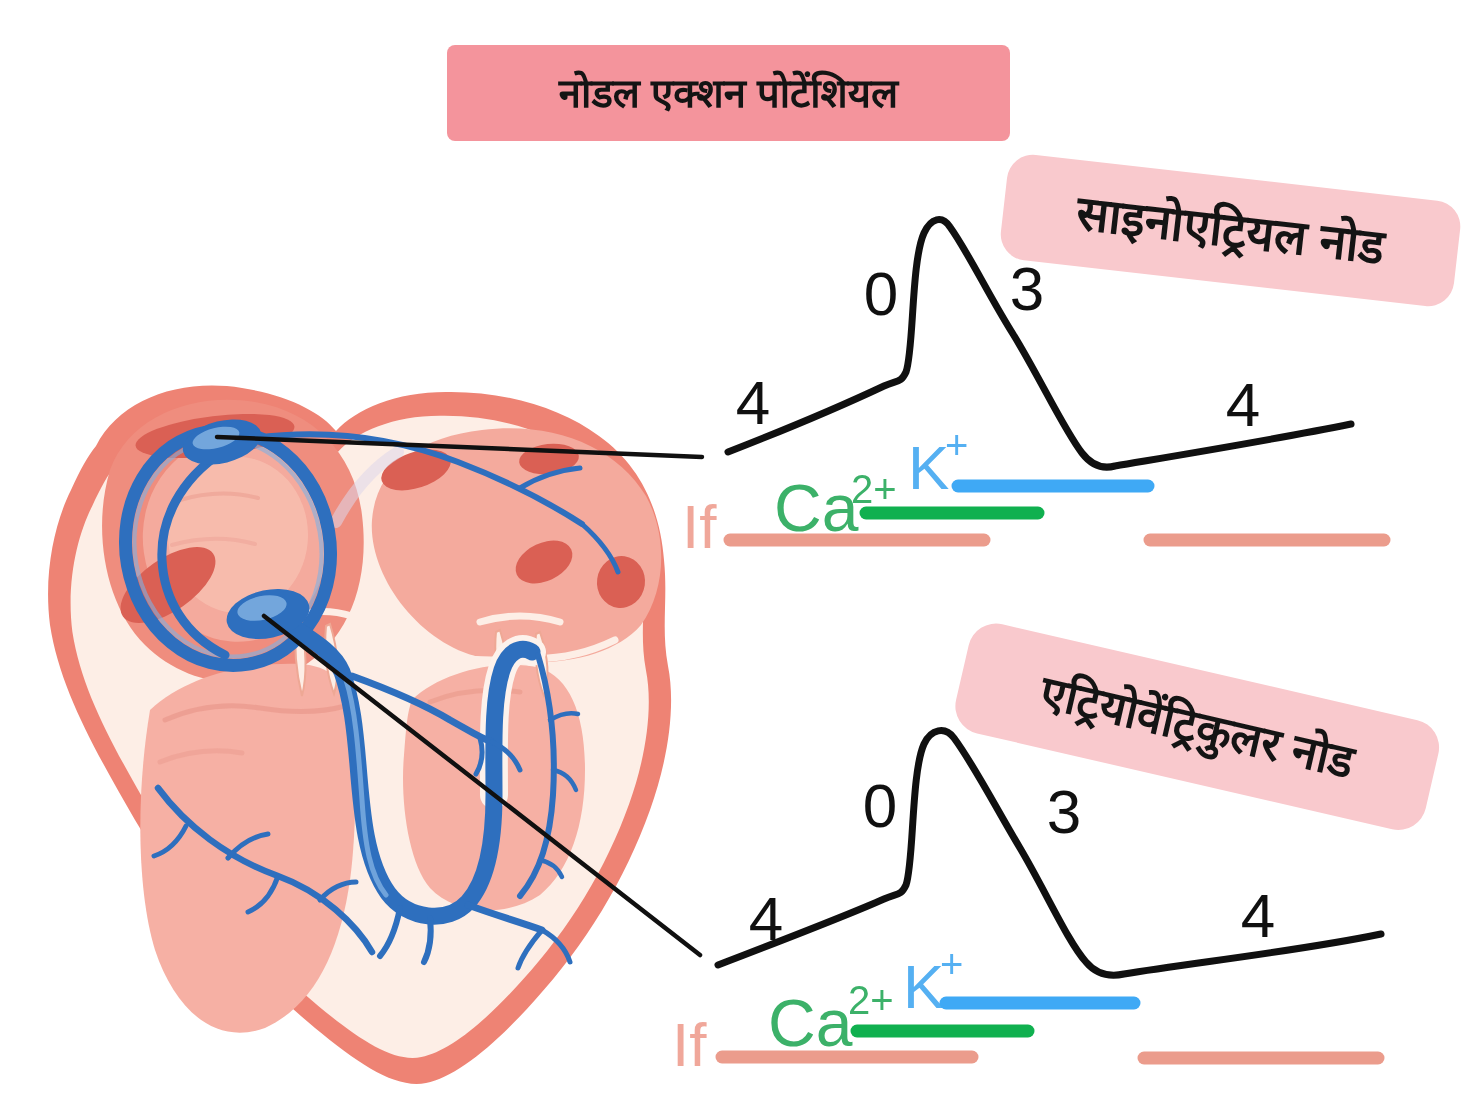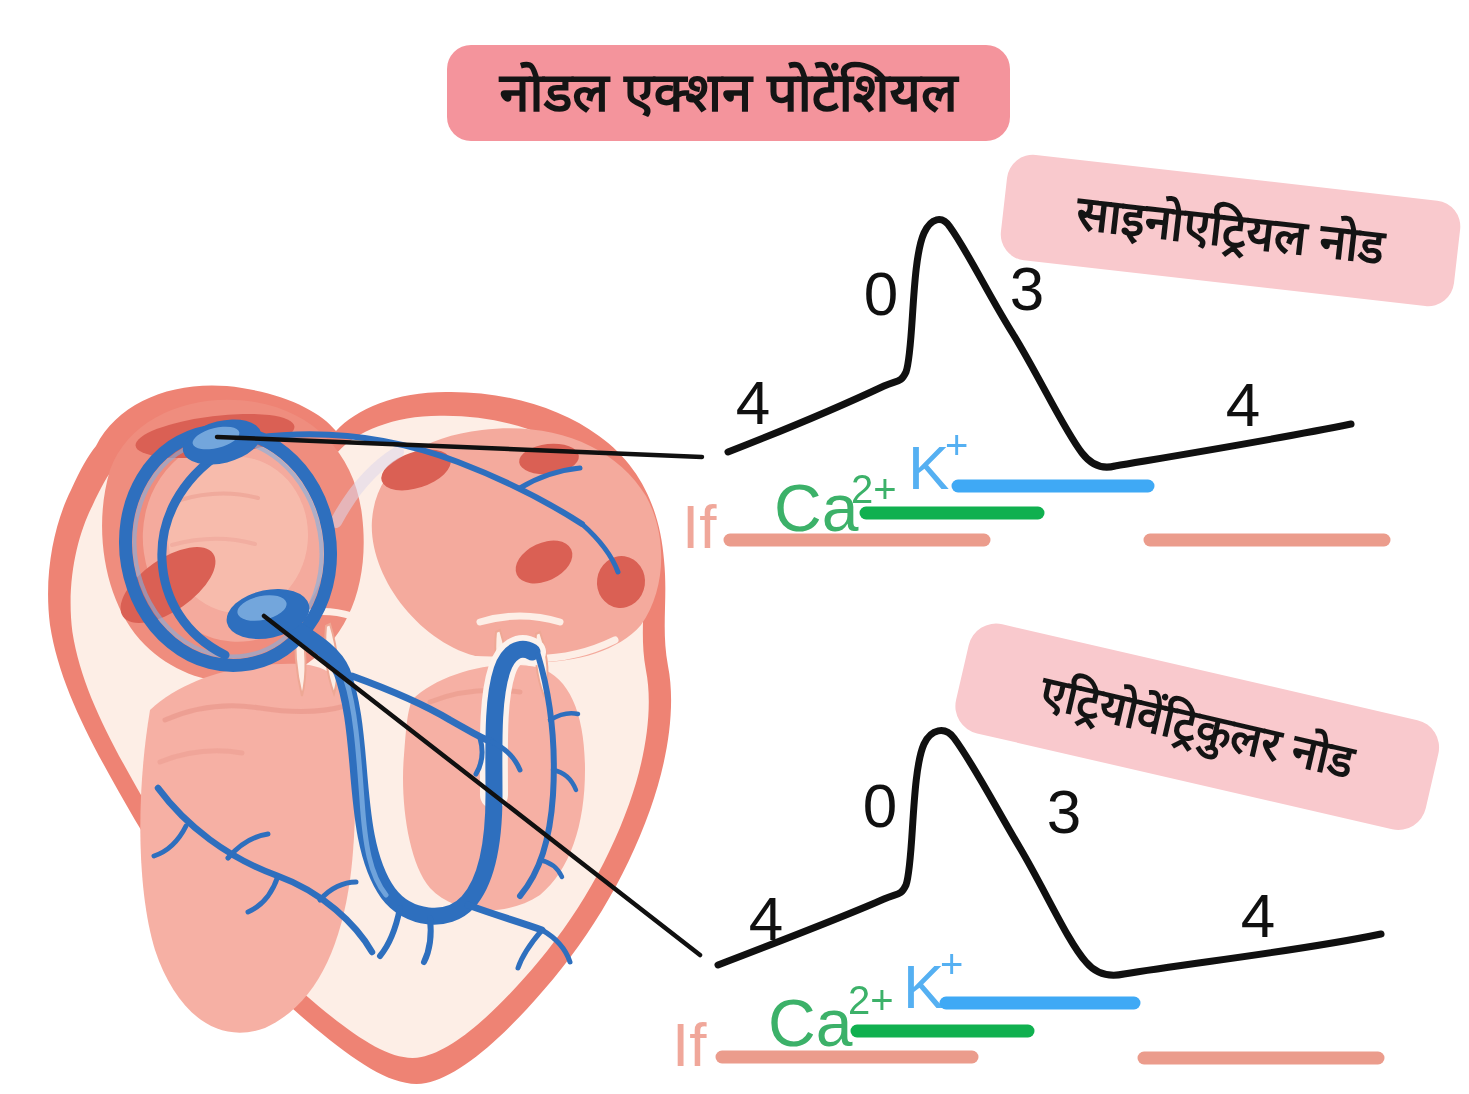--- a/index.html
+++ b/index.html
@@ -3,22 +3,22 @@
 <meta charset="utf-8">
 <style>
   html,body{margin:0;padding:0;background:#ffffff;}
   .stage{position:relative;width:1469px;height:1094px;background:#fff;overflow:hidden;
          font-family:"Liberation Sans","DejaVu Sans",sans-serif;}
   .stage svg{position:absolute;left:0;top:0;}
 
   
   .badge{position:absolute;display:flex;align-items:center;justify-content:center;
          color:#141414;font-weight:600;text-align:center;line-height:1.1;}
-  .badge.title{left:447px;top:45px;width:563px;height:96px;border-radius:24px;
-               background:var(--title-box);font-size:54px;}
+  .badge.title{left:447px;top:45px;width:563px;height:96px;border-radius:8px;
+               background:var(--title-box);font-size:40px;}
   .badge.sa{left:1010px;top:152px;width:456px;height:106px;border-radius:26px;
             background:var(--node-box);font-size:48px;
             transform:rotate(6.5deg);transform-origin:left top;}
   .badge.av{left:975px;top:618px;width:482px;height:112px;border-radius:28px;
             background:var(--node-box);font-size:46px;
             transform:rotate(13deg);transform-origin:left top;}
 
   
   .ap-curve{fill:none;stroke:var(--ink);stroke-width:7;stroke-linecap:round;stroke-linejoin:round;}
   .pointer{stroke:var(--ink);stroke-width:4.5;stroke-linecap:round;}

